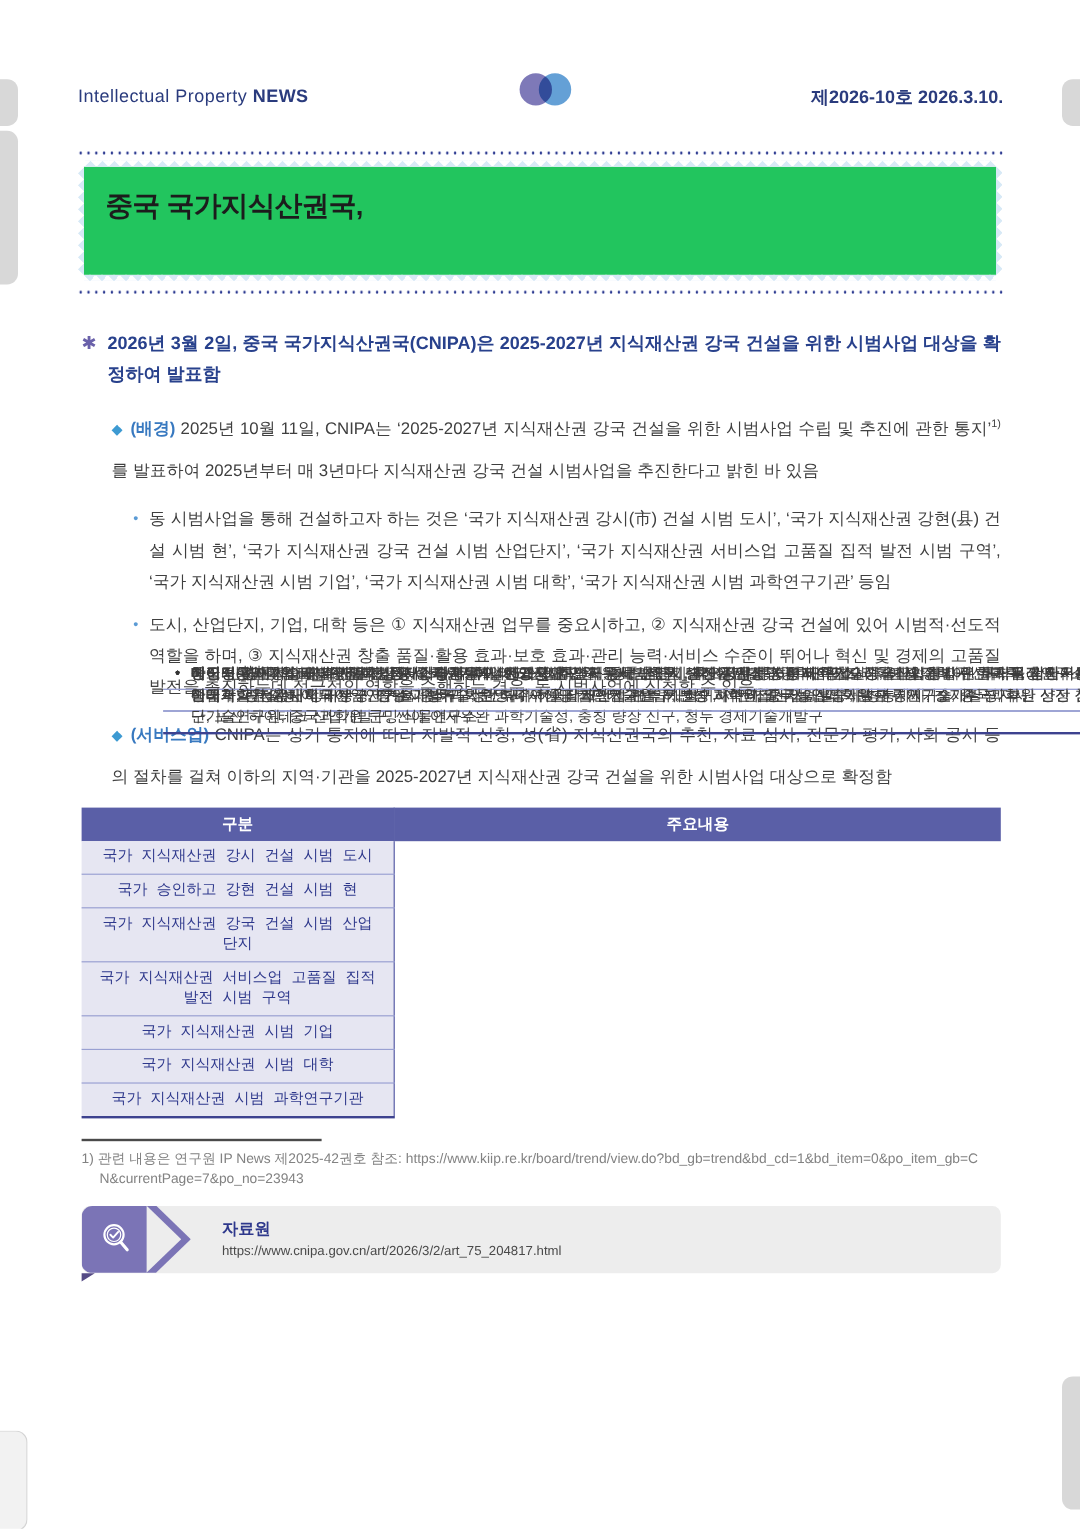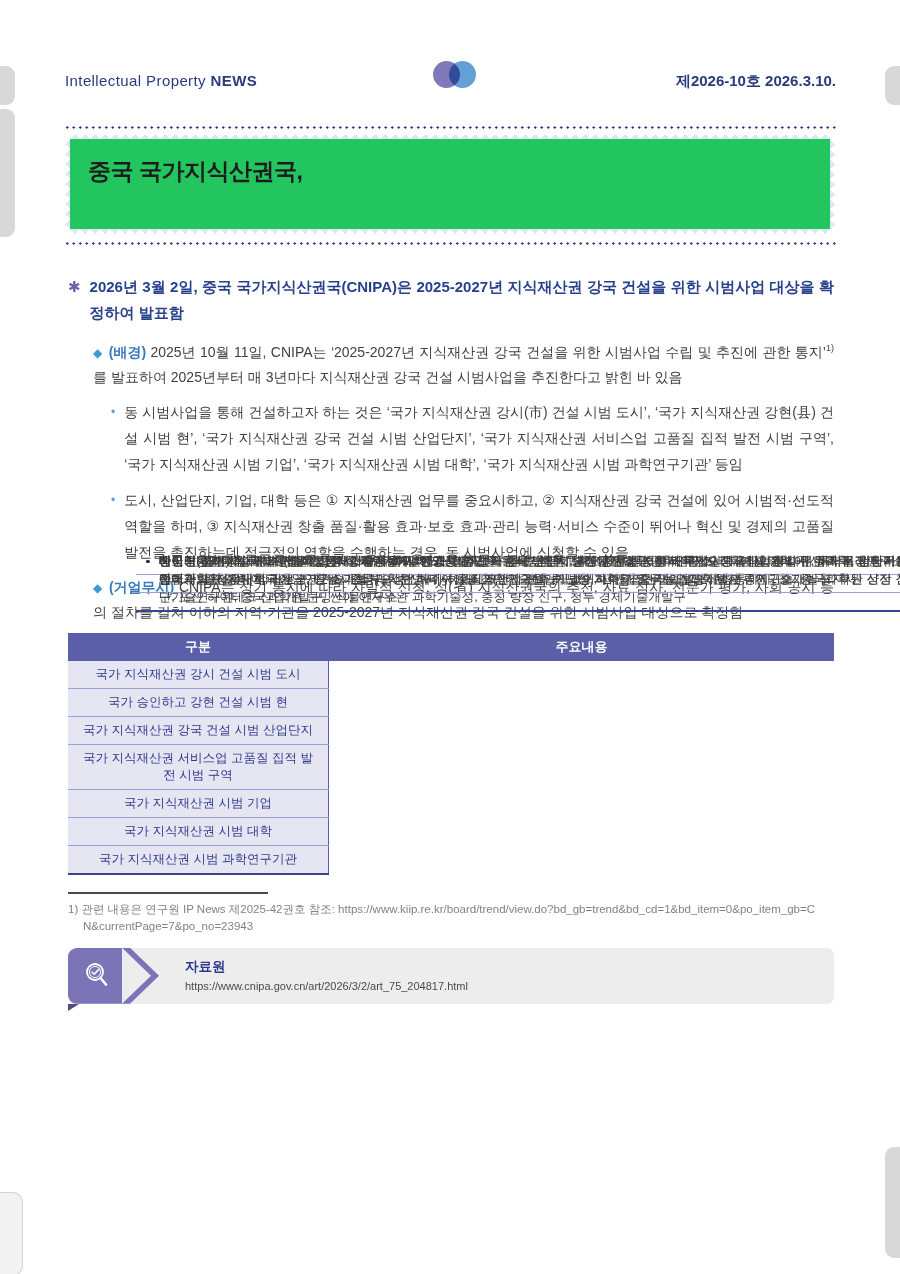--- a/index.html
+++ b/index.html
@@ -44,33 +44,33 @@
     background-size:5px 10px;background-repeat:repeat-y;}
   .zz-right{top:0;bottom:0;right:-5px;width:5px;
     background-image:conic-gradient(from 225deg at 100% 50%,#d7e9f6 0 90deg,transparent 90deg);
     background-size:5px 10px;background-repeat:repeat-y;}
   .title-text{padding:15px 18px 0 18px;font-size:23px;line-height:35px;font-weight:bold;color:#1c1c1c;letter-spacing:-0.5px;}
   
   .content{position:absolute;left:68px;top:274px;width:766px;}
   .lead{display:flex;gap:9px;font-size:15px;font-weight:bold;color:#28418c;line-height:26px;text-align:justify;}
   .lead-icon{color:#6a61aa;font-size:15px;flex:0 0 auto;}
   .section{margin-top:10px;padding-left:25px;}
-  .sec-head{font-size:14px;line-height:24px;color:#3f3f3f;text-align:justify;}
+  .sec-head{font-size:14px;line-height:34px;color:#3f3f3f;text-align:justify;}
   .sec-head .diamond{color:#3d9ad2;font-size:12px;margin-right:6px;}
   .sec-head .label{color:#3879c0;font-weight:bold;}
   sup{font-size:9px;}
   .bullet-item{margin:10px 0 0 18px;display:flex;gap:9px;font-size:14px;line-height:26px;color:#3f3f3f;text-align:justify;}
   .bullet-item .dot{color:#5b9bd5;font-size:12px;line-height:26px;flex:0 0 auto;}
   
   table.ipt{width:766px;border-collapse:collapse;margin-top:9px;table-layout:fixed;}
   .ipt th{background:#5a5fa7;color:#ffffff;font-size:13px;font-weight:bold;padding:5px 4px;}
   .ipt th.col-cat{width:252px;border-right:1px solid #5a5fa7;}
   .ipt td{vertical-align:middle;border-bottom:1px solid #99a0d2;}
   .ipt td.cat{background:#e6e6f2;color:#2e388c;text-align:center;font-size:12.5px;line-height:17px;
-      padding:5px 12px;border-right:1px solid #5a5fa7;font-weight:500;}
+      padding:5px 12px;border-right:1px solid #5a5fa7;font-weight:500;font-family:Liberation Mono, monospace;}
   .ipt td.content{font-size:12.5px;color:#3c3c3c;line-height:18px;padding:4px 8px 4px 6px;}
   .ipt tr:last-child td{border-bottom:2px solid #3d428f;}
   .cwrap{display:flex;gap:9px;text-align:justify;}
   .cwrap .tb{flex:0 0 auto;color:#333;font-size:11px;line-height:18px;padding-left:4px;}
   
   .foot-rule{margin-top:17px;width:200px;border-top:2px solid #4a4a4a;}
   .footnote{margin-top:7px;font-size:11.5px;color:#828282;line-height:17px;
     padding-left:15px;text-indent:-15px;word-break:break-all;width:740px;}
   
   .source-box{margin-top:13px;position:relative;width:766px;height:56px;background:#ededed;border-radius:7px;}
@@ -134,21 +134,21 @@
       <span>동 시범사업을 통해 건설하고자 하는 것은 ‘국가 지식재산권 강시(市) 건설 시범 도시’, ‘국가 지식재산권 강현(县) 건설 시범 현’, ‘국가 지식재산권 강국 건설 시범 산업단지’, ‘국가 지식재산권 서비스업 고품질 집적 발전 시범 구역’, ‘국가 지식재산권 시범 기업’, ‘국가 지식재산권 시범 대학’, ‘국가 지식재산권 시범 과학연구기관’ 등임</span>
     </div>
     <div class="bullet-item">
       <span class="dot">•</span>
       <span>도시, 산업단지, 기업, 대학 등은 ① 지식재산권 업무를 중요시하고, ② 지식재산권 강국 건설에 있어 시범적·선도적 역할을 하며, ③ 지식재산권 창출 품질·활용 효과·보호 효과·관리 능력·서비스 수준이 뛰어나 혁신 및 경제의 고품질 발전을 촉진하는데 적극적인 역할을 수행하는 경우, 동 시범사업에 신청할 수 있음</span>
     </div>
   </div>
 
   <div class="section">
     <div class="sec-head">
-      <span class="diamond">◆</span><span class="label">(거얼무시)</span><span> CNIPA는 상기 통지에 따라 자발적 신청, 성(省) 지식산권국의 추천, 자료 심사, 전문가 평가, 사회 공시 등의 절차를 걸쳐 이하의 지역·기관을 2025-2027년 지식재산권 강국 건설을 위한 시범사업 대상으로 확정함</span>
+      <span class="diamond">◆</span><span class="label">(서비스업)</span><span> CNIPA는 상기 통지에 따라 자발적 신청, 성(省) 지식산권국의 추천, 자료 심사, 전문가 평가, 사회 공시 등의 절차를 걸쳐 이하의 지역·기관을 2025-2027년 지식재산권 강국 건설을 위한 시범사업 대상으로 확정함</span>
     </div>
   </div>
 
   <table class="ipt">
     <tbody>
         <tr>
       <th class="col-cat">구분</th>
       <th>주요내용</th>
     </tr>
     <tr>

